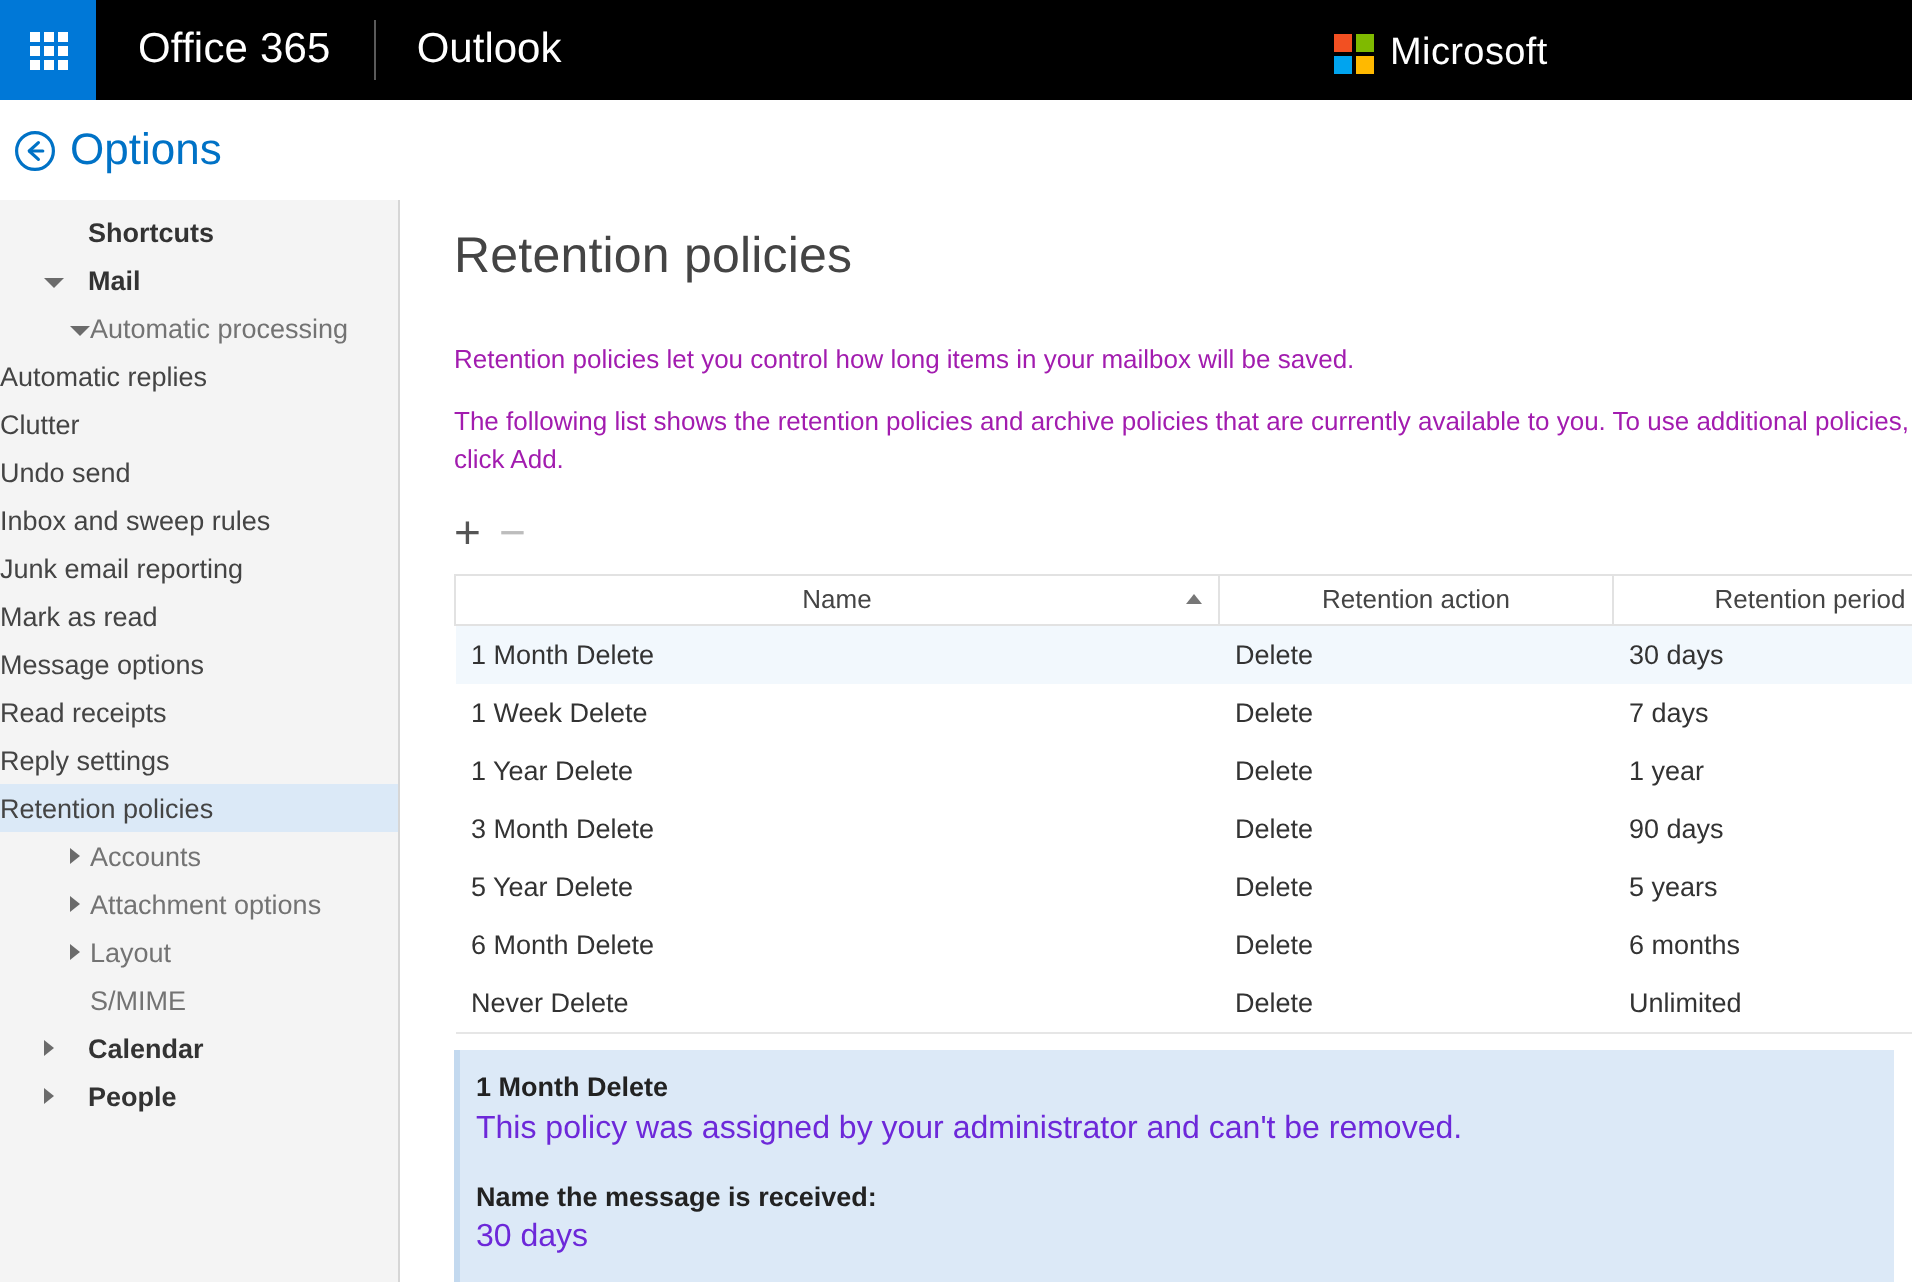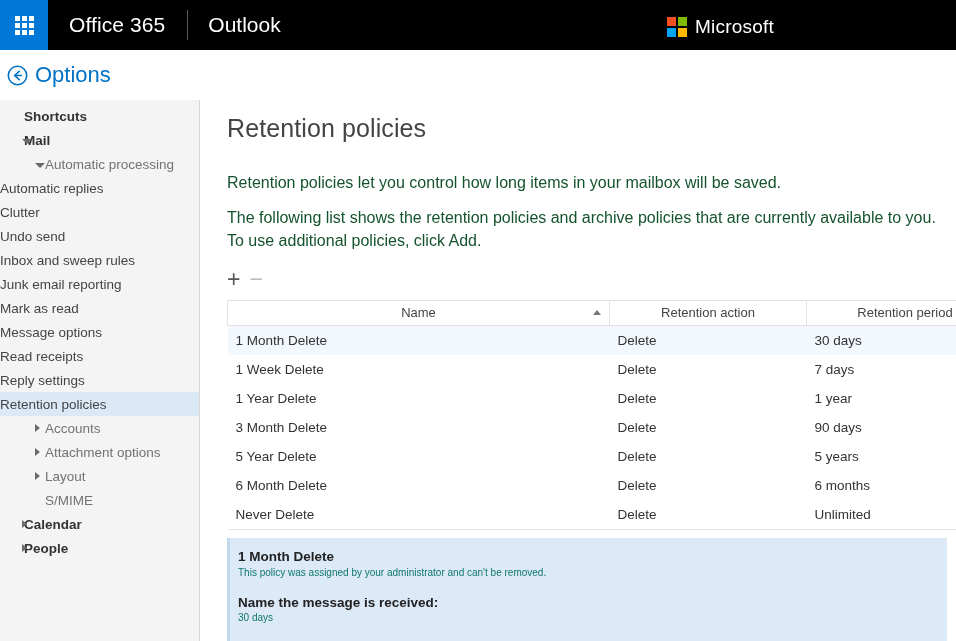--- a/index.html
+++ b/index.html
@@ -140,21 +140,21 @@
   .nav-item {
     position: relative;
     height: 24px;
     display: flex;
     align-items: center;
     font-size: 13.5px;
     color: #444444;
     white-space: nowrap;
     cursor: pointer;
   }
-  .nav-item.level0 { padding-left: 24px; font-weight: bold; color: #333333; }
+  .nav-item.level0 { padding-left: 44px; font-weight: bold; color: #333333; }
   .nav-item.level1 { padding-left: 45px; font-weight: normal; color: #737373; }
   .nav-item.level2 { font-weight: normal; color: #444444; }
   .nav-item.selected { background: #dbe9f7; }
   .nav-arrow {
     position: absolute;
     width: 0; height: 0;
     left: 22px;
   }
   .nav-item.level1 > .nav-arrow { left: 35px; }
   .arrow-collapsed {
@@ -181,22 +181,22 @@
   }
   .page-title {
     margin: 14px 0 0 27px;
     font-size: 25px;
     font-weight: 300;
     color: #444444;
     letter-spacing: 0.1px;
   }
   .desc {
     margin: 0 0 0 27px;
-    font-size: 16px;
-    color: #14532d;
+    font-size: 13px;
+    color: #a21caf;
     line-height: 1.45;
   }
   .desc.first { margin-top: 28px; }
   .desc.second { margin-top: 12px; }
 
   
   .tool-row {
     margin: 16px 0 0 27px;
     display: flex;
     align-items: center;
@@ -265,22 +265,22 @@
     padding: 11px 0 11px 8px;
     box-sizing: content-box;
   }
   .detail-title {
     font-size: 13.5px;
     font-weight: bold;
     color: #222222;
     margin: 0 0 2px 0;
   }
   .detail-text {
-    font-size: 10px;
-    color: #0f766e;
+    font-size: 16px;
+    color: #6d28d9;
     margin: 0;
     line-height: 1.45;
   }
   .detail-label {
     font-size: 13.5px;
     font-weight: bold;
     color: #222222;
     margin: 15px 0 1px 0;
   }
 </style>

